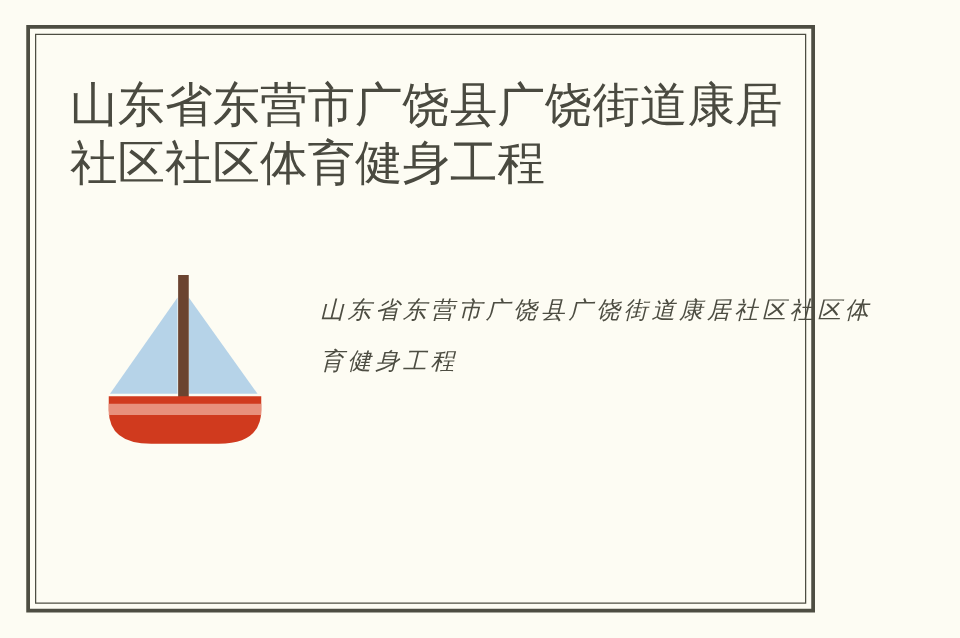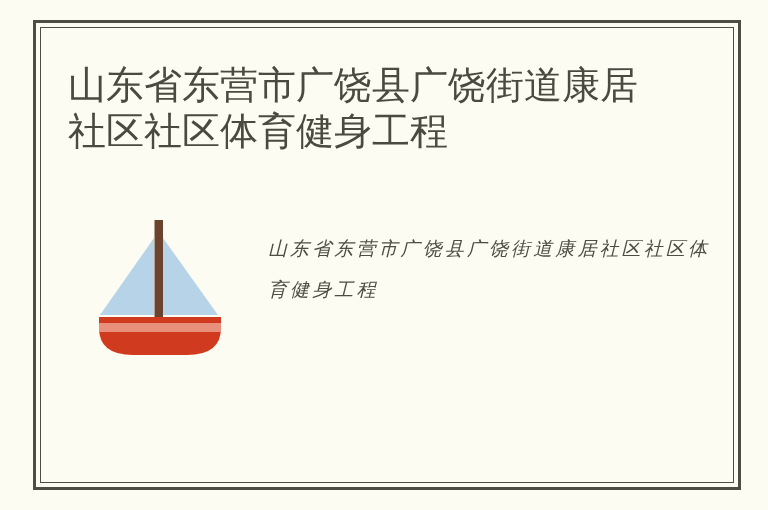--- a/index.html
+++ b/index.html
@@ -11,26 +11,25 @@
     height: 510px;
     background: #fdfcf3;
     font-family: "Liberation Sans", "DejaVu Sans", sans-serif;
     overflow: hidden;
   }
 
   .card {
     position: absolute;
     left: 21px;
     top: 20px;
-    width: 708px;
+    width: 631px;
     height: 470px;
     box-sizing: border-box;
     border: 3px solid #4d4d42;
     background: #fdfcf3;
-    margin-left: 12px;
   }
 
   .card-inner {
     position: absolute;
     left: 4px;
     top: 4px;
     right: 4px;
     bottom: 4px;
     box-sizing: border-box;
     border: 1px solid #4d4d42;

